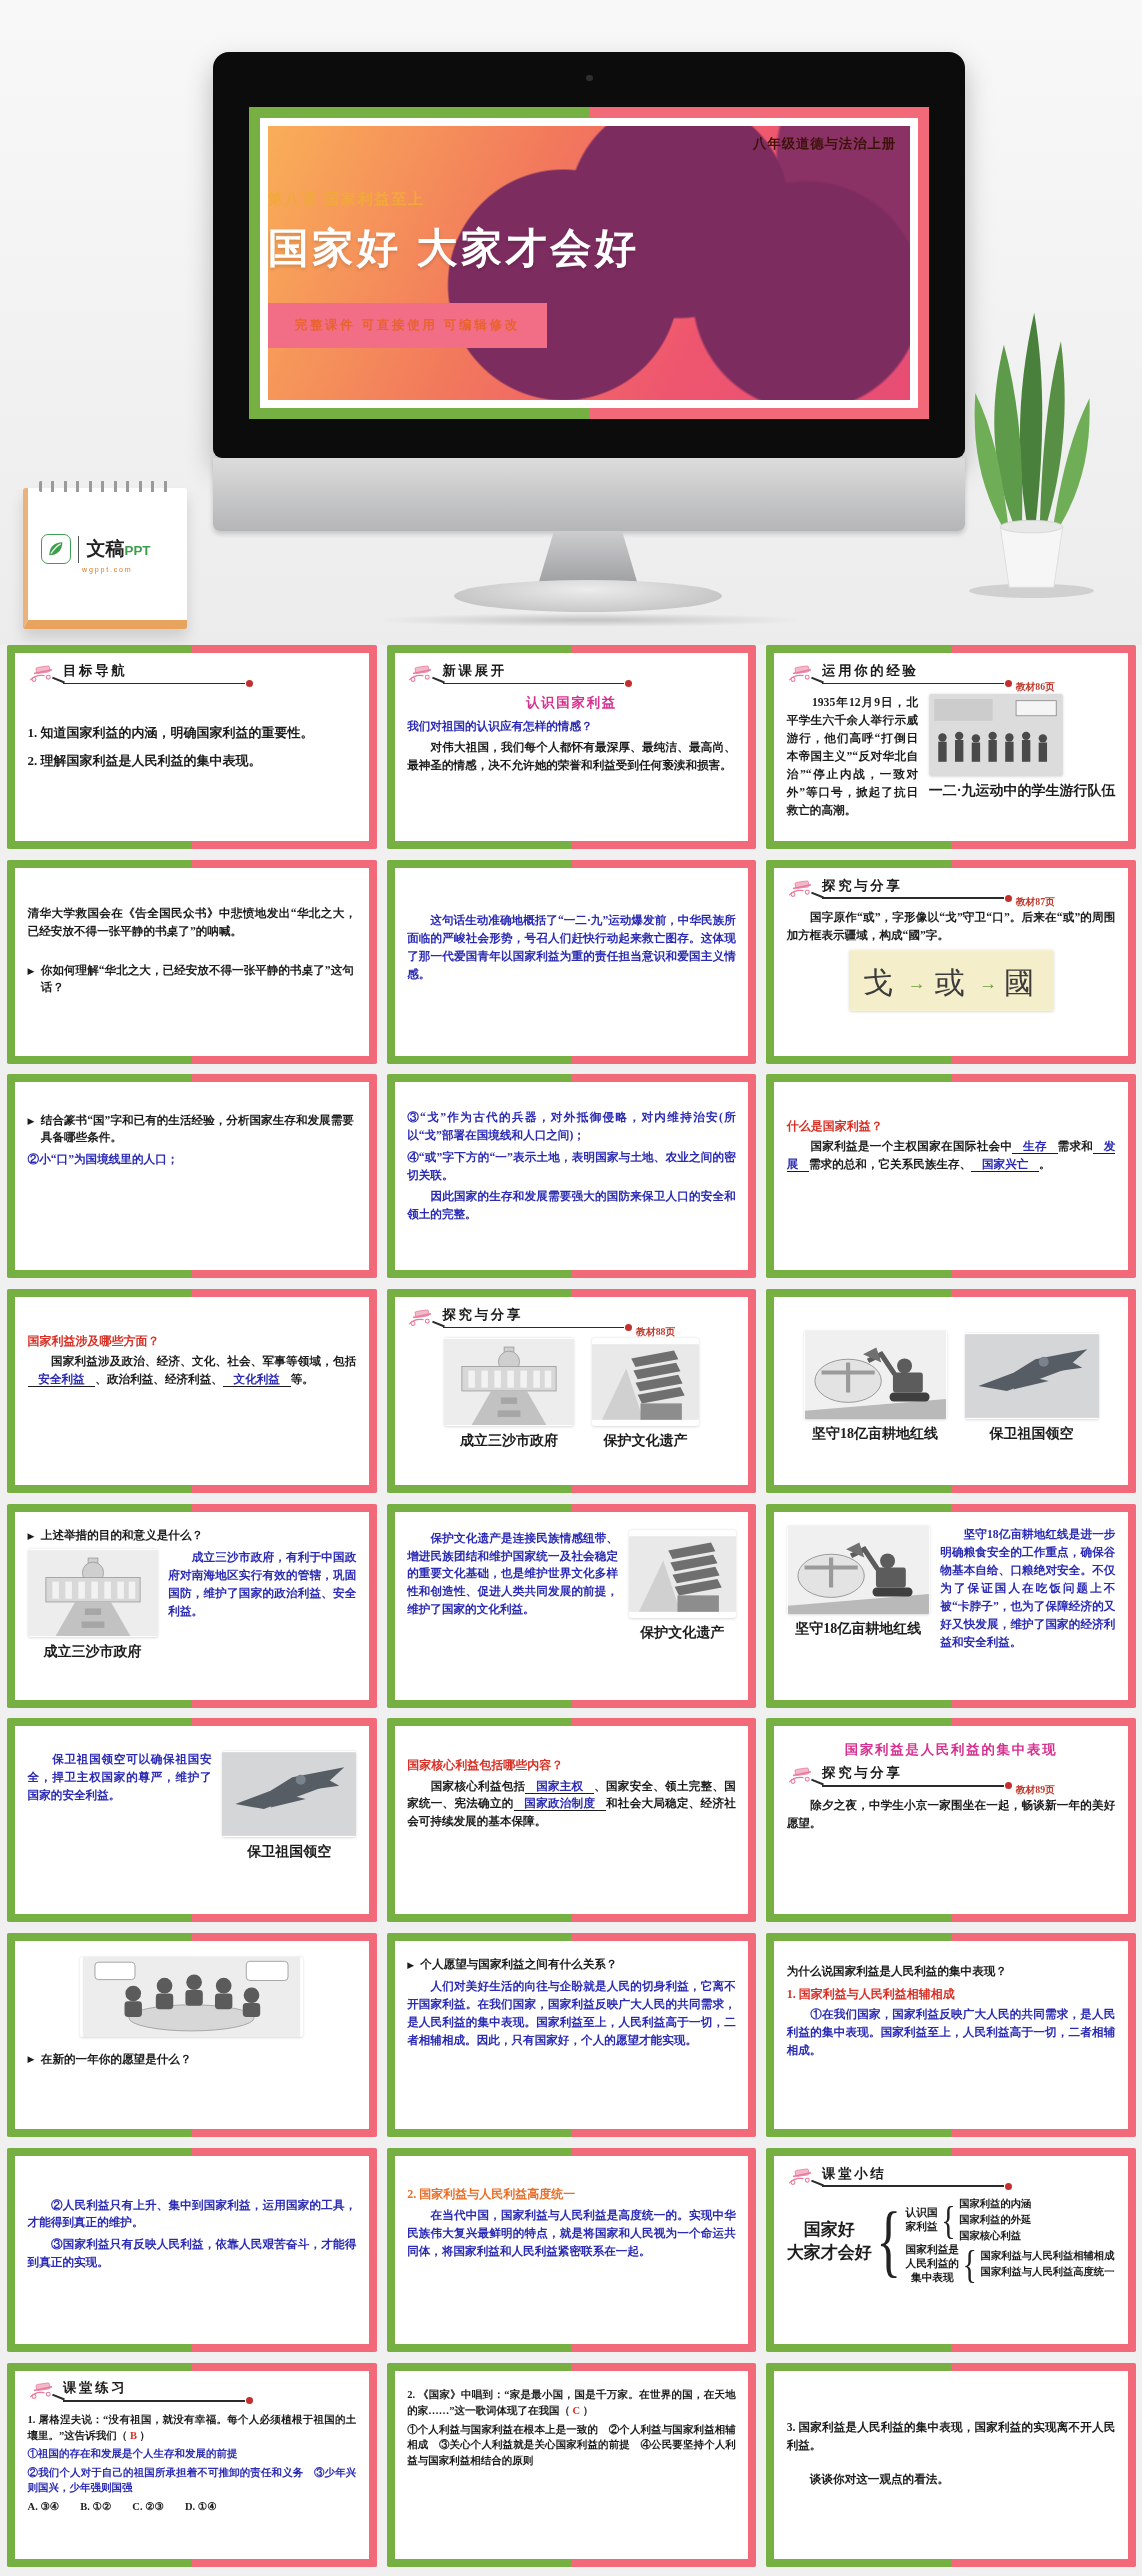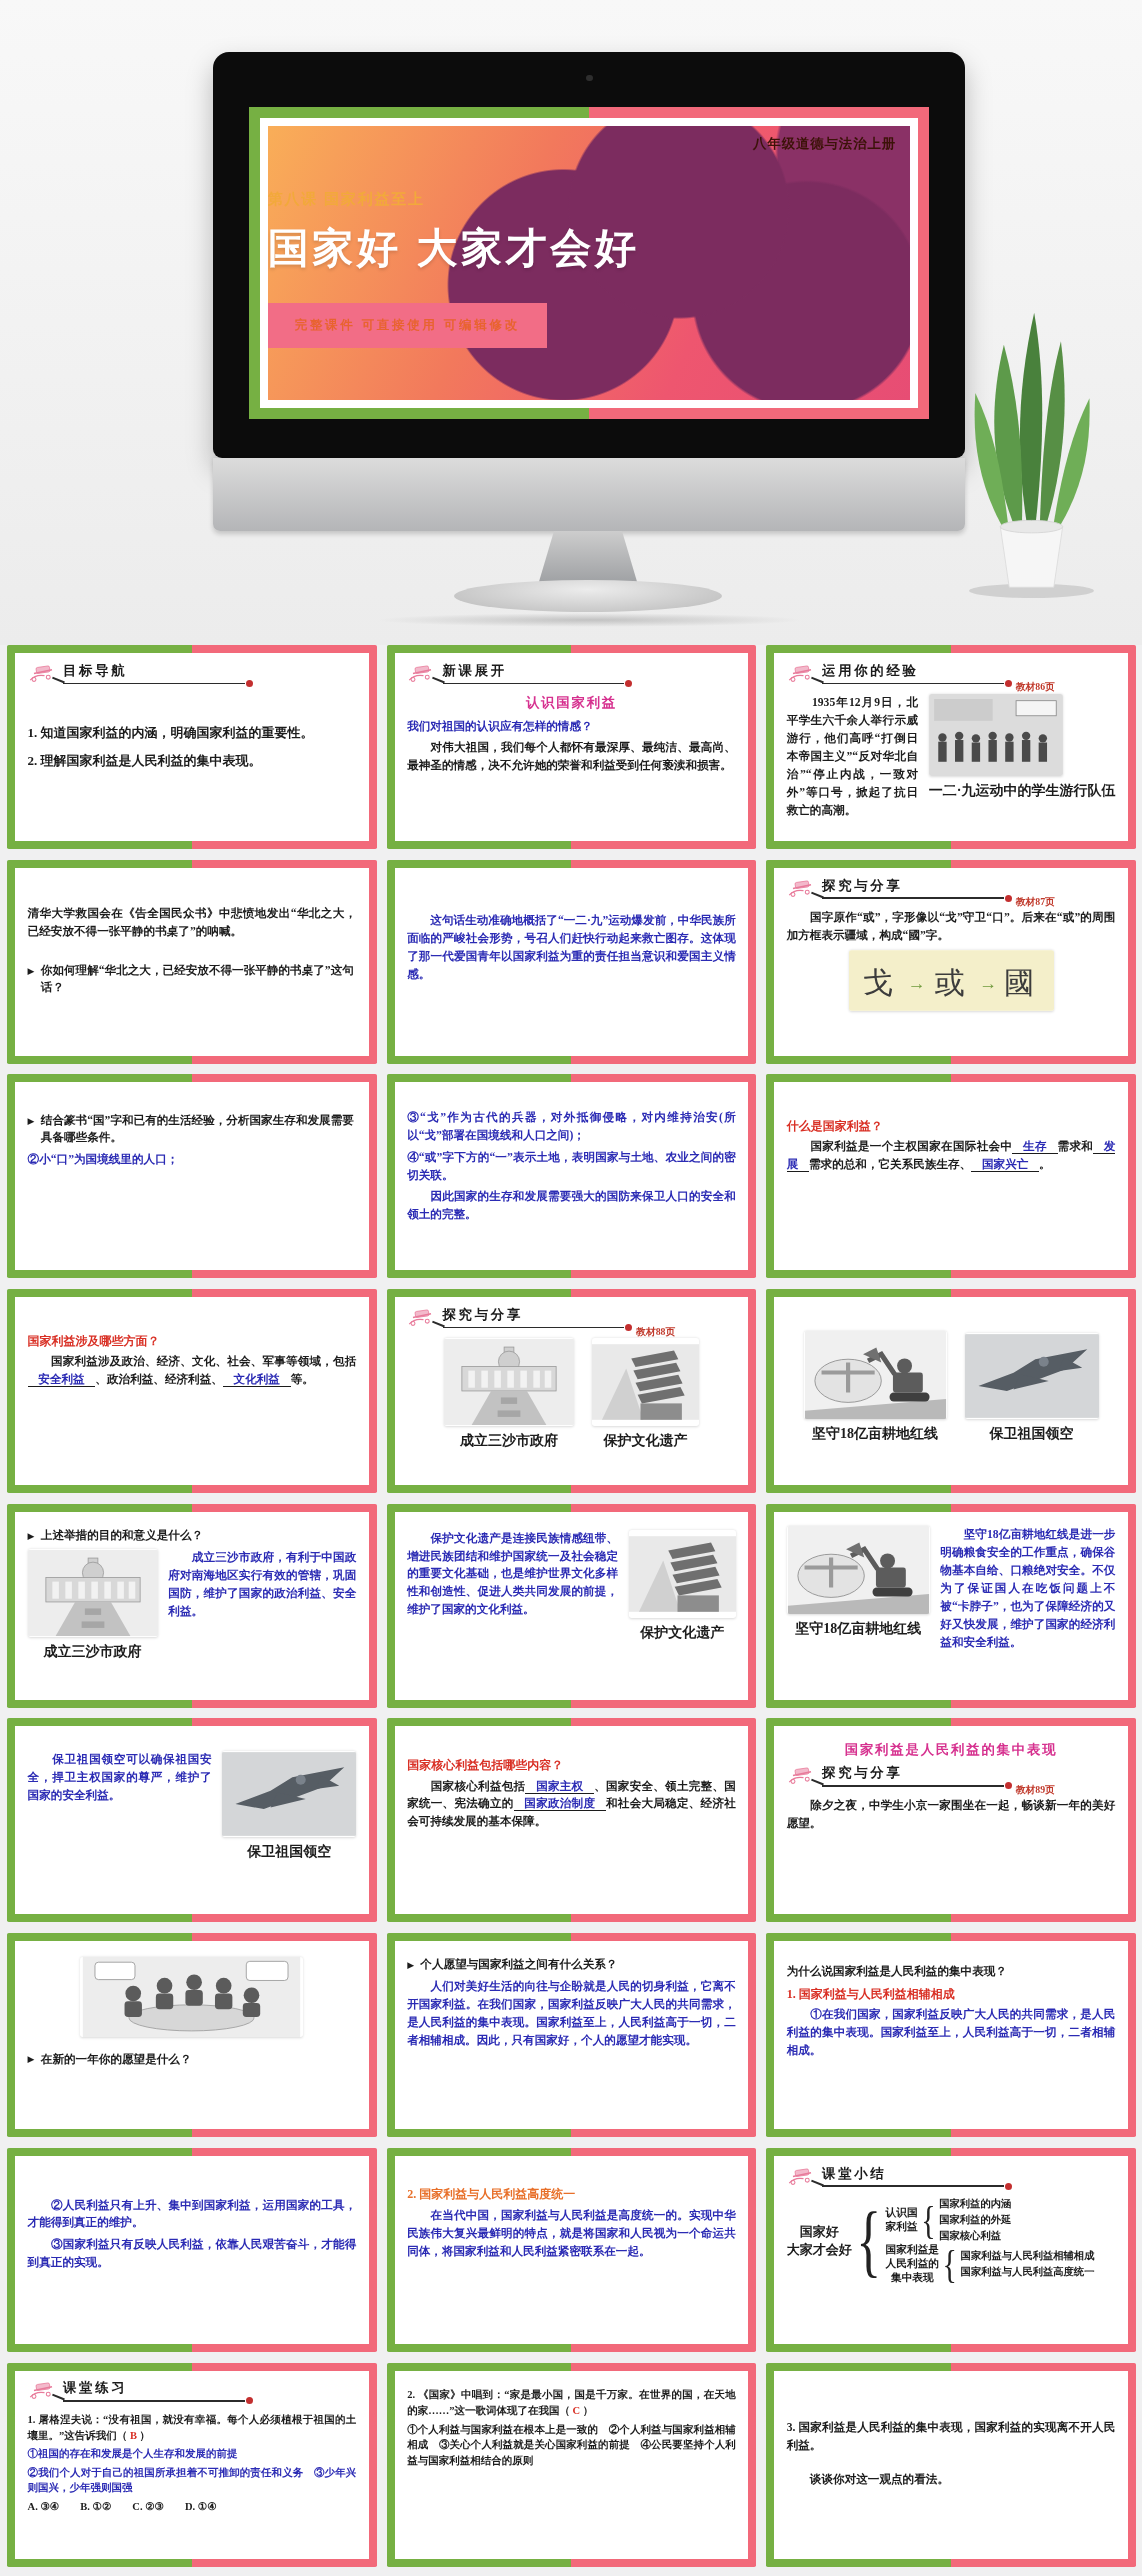--- a/index.html
+++ b/index.html
@@ -76,21 +76,21 @@
   .arrow-line .ar{font-size:9px;margin-top:2.7px;font-family:"DejaVu Sans",sans-serif}
   .img-row{display:flex;justify-content:center;align-items:flex-end;gap:18px;margin-top:5.4px}
   figure.ph{text-align:center}
   .ph svg{display:block;border-radius:2.7px;box-shadow:0 0.9px 2.7px rgba(0,0,0,.15)}
   .ph figcaption{font-size:14px;font-weight:700;margin-top:6px;color:#1c1c1c}
   .media{display:flex;gap:10.7px;align-items:flex-start;margin-top:3.6px}
   .media.rev{flex-direction:row-reverse}
   .media .sl-p{flex:1;margin:0}
   
   .map{display:flex;align-items:center;gap:3.6px;margin-top:1.8px}
-  .map-root{font-size:13px;font-weight:800;white-space:pre-line;text-align:center}
+  .map-root{font-size:17px;font-weight:800;white-space:pre-line;text-align:center}
   .brace{font-family:"Liberation Serif",serif;font-weight:400;color:#222;line-height:1;
          font-size:52px;transform:scaleY(1.55);padding:0 0.9px}
   .brace.sm{font-size:30px;transform:scaleY(1.35)}
   .map-groups{display:flex;flex-direction:column;gap:0}
   .map-group{display:flex;align-items:center;gap:2.7px}
   .map-glabel{font-size:10.7px;font-weight:800;white-space:pre-line;text-align:center}
   .map-leaves{display:flex;flex-direction:column;gap:1.8px}
   .map-leaf{font-size:10.3px;font-weight:700;white-space:nowrap}
 </style>
 </head>
@@ -110,20 +110,36 @@
           </div>
         </div>
       </div>
     </div>
   </div>
   <div class="chin"></div>
   <div class="neck"></div>
   <div class="mbase"></div>
   <div class="floor-shadow"></div>
 
+  <div class="cal">
+    <div class="spiral"></div>
+    <div class="logo-row">
+      <span class="leaf-box">
+        <svg width="19.6" height="19.6" viewBox="0 0 24 24">
+            <path d="M4 20 C4 10 10 4 20 4 C20 14 14 20 4 20 Z" fill="#3f9d4f"></path>
+            <path d="M6 18 C10 12 14 8 18 6" stroke="#e8f5e9" stroke-width="1.5" fill="none"></path>
+          </svg>
+      </span>
+      <span class="logo-divider"></span>
+      <span>
+        <span class="logo-cn">文稿</span><span class="logo-ppt">PPT</span>
+      </span>
+    </div>
+    <div class="logo-sub">wgppt.com</div>
+  </div>
 
   <div class="plant">
     <svg width="205" height="357" viewBox="0 0 230 400">
       <path d="M112 310 C96 220 100 140 118 60 C132 140 128 230 118 310 Z" fill="#49813c"></path>
       <path d="M100 310 C70 240 66 170 84 96 C104 170 106 240 104 310 Z" fill="#5d9a4a"></path>
       <path d="M128 310 C150 240 158 170 148 92 C130 160 126 240 124 310 Z" fill="#578f45"></path>
       <path d="M88 310 C58 260 48 210 52 150 C76 200 84 255 90 308 Z" fill="#6fae57"></path>
       <path d="M140 310 C172 262 182 214 180 156 C156 204 146 258 138 308 Z" fill="#6fae57"></path>
       <ellipse cx="115" cy="372" rx="70" ry="8" fill="rgba(0,0,0,0.12)"></ellipse>
       <path d="M80 300 L150 300 L140 368 L90 368 Z" fill="#f6f6f6" stroke="#dcdcdc"></path>

